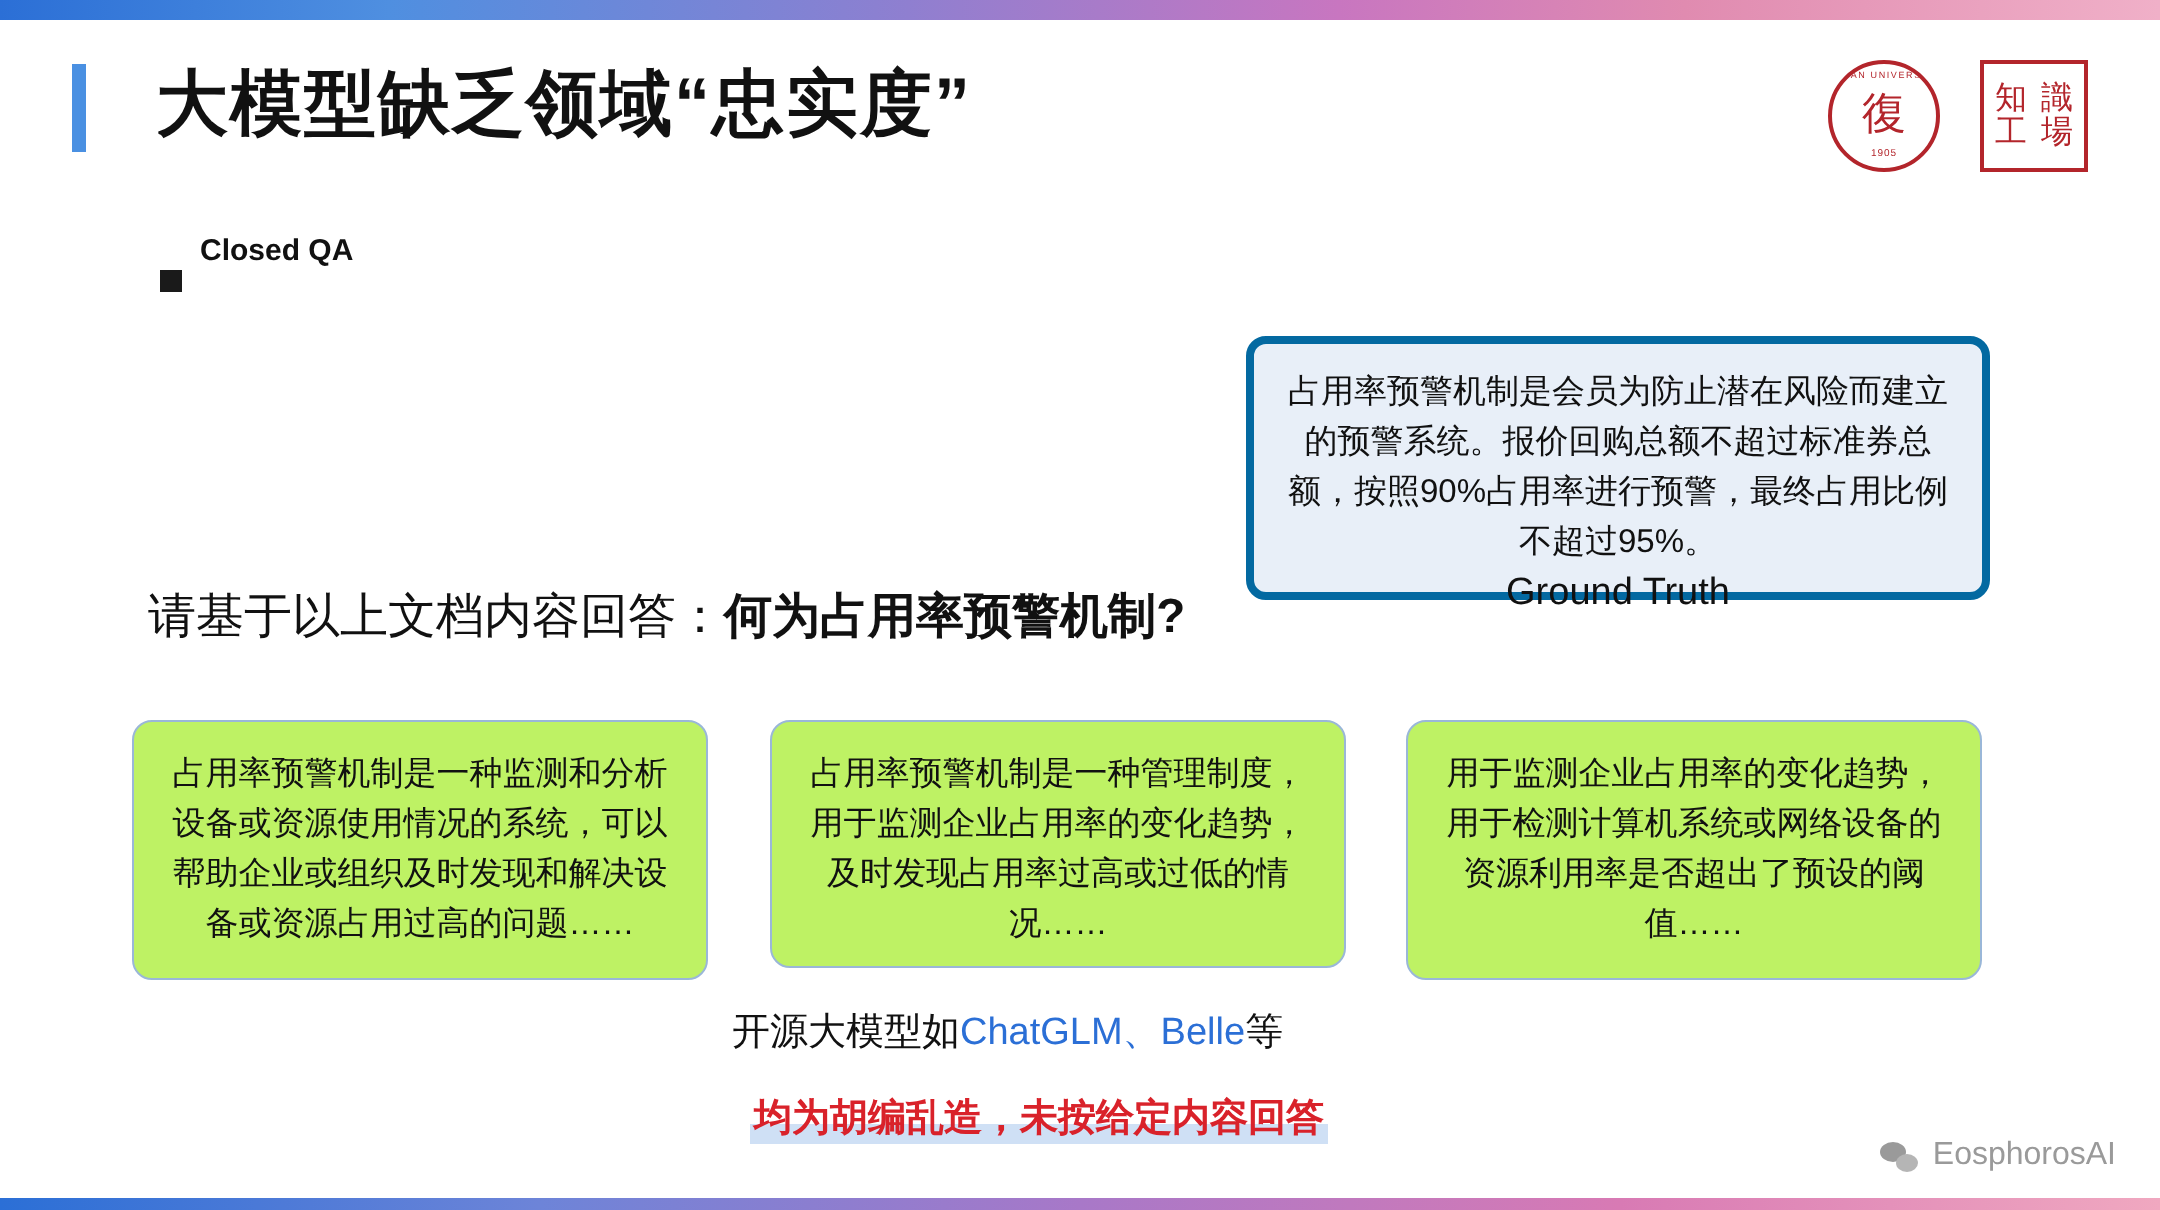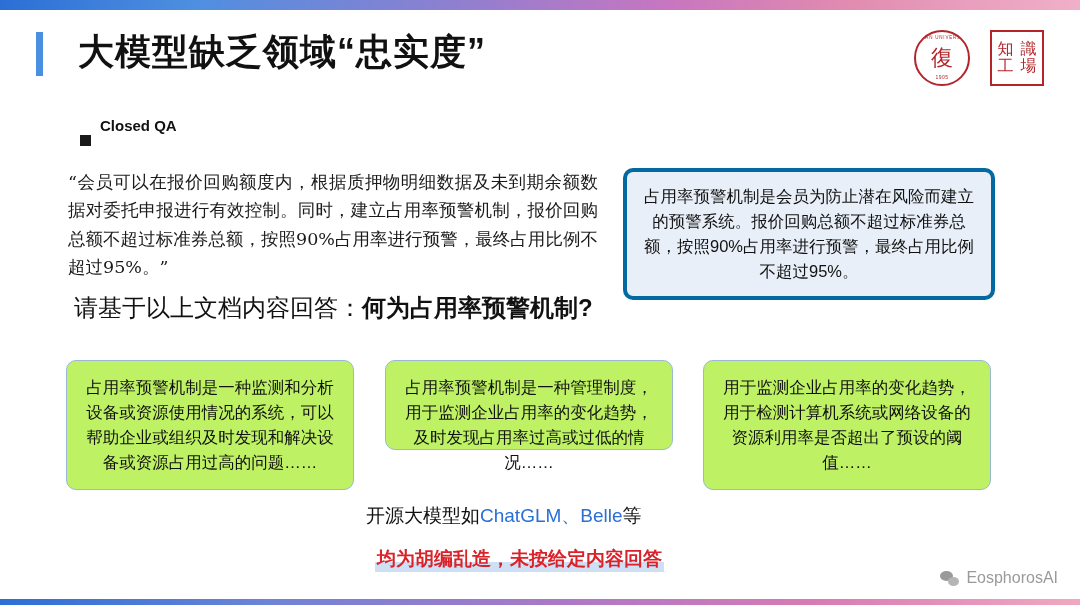--- a/index.html
+++ b/index.html
@@ -178,21 +178,21 @@
     border: 1px solid #9ab7d8;
     border-radius: 10px;
     background: #bef264;
     padding: 14px 16px;
     font-size: 16.5px;
     line-height: 1.52;
     color: #111111;
     text-align: center;
   }
   .card-1 { left: 66px;  top: 360px; width: 288px; height: 130px; }
-  .card-2 { left: 385px; top: 360px; width: 288px; height: 90px; }
+  .card-2 { left: 385px; top: 360px; width: 288px; height: 124px; }
   .card-3 { left: 703px; top: 360px; width: 288px; height: 130px; }
   
   .src-line {
     position: absolute;
     left: 366px;
     top: 503px;
     font-size: 19px;
     color: #111111;
     white-space: nowrap;
   }
@@ -270,27 +270,27 @@
   <div class="logo-kg">
     <span>知</span>
     <span>識</span>
     <span>工</span>
     <span>場</span>
   </div>
 
   <div class="section-bullet"></div>
   <div class="section-title">Closed QA</div>
 
-  <div class="quote-block">“会员可以在报价回购额度内，根据质押物明细数据及未到期余额数据对委托申报进行有效控制。同时，建立占用率预警机制，报价回购总额不超过标准券总额，按照90%占用率进行预警，最终占用比例不超过95%。”</div>
 
   <div class="question-line">
     <span>请基于以上文档内容回答：</span><span class="q-strong">何为占用率预警机制?</span>
   </div>
 
   <div class="gt-box">占用率预警机制是会员为防止潜在风险而建立的预警系统。报价回购总额不超过标准券总额，按照90%占用率进行预警，最终占用比例不超过95%。</div>
+  <div class="gt-label">Ground Truth</div>
 
   <div class="answer-card card-1">占用率预警机制是一种监测和分析设备或资源使用情况的系统，可以帮助企业或组织及时发现和解决设备或资源占用过高的问题……</div>
   <div class="answer-card card-2">占用率预警机制是一种管理制度，用于监测企业占用率的变化趋势，及时发现占用率过高或过低的情况……</div>
   <div class="answer-card card-3">用于监测企业占用率的变化趋势，用于检测计算机系统或网络设备的资源利用率是否超出了预设的阈值……</div>
 
   <div class="src-line">
     <span>开源大模型如</span><span class="hl">ChatGLM、Belle</span><span>等</span>
   </div>
 
   <div class="warn-line">均为胡编乱造，未按给定内容回答</div>

